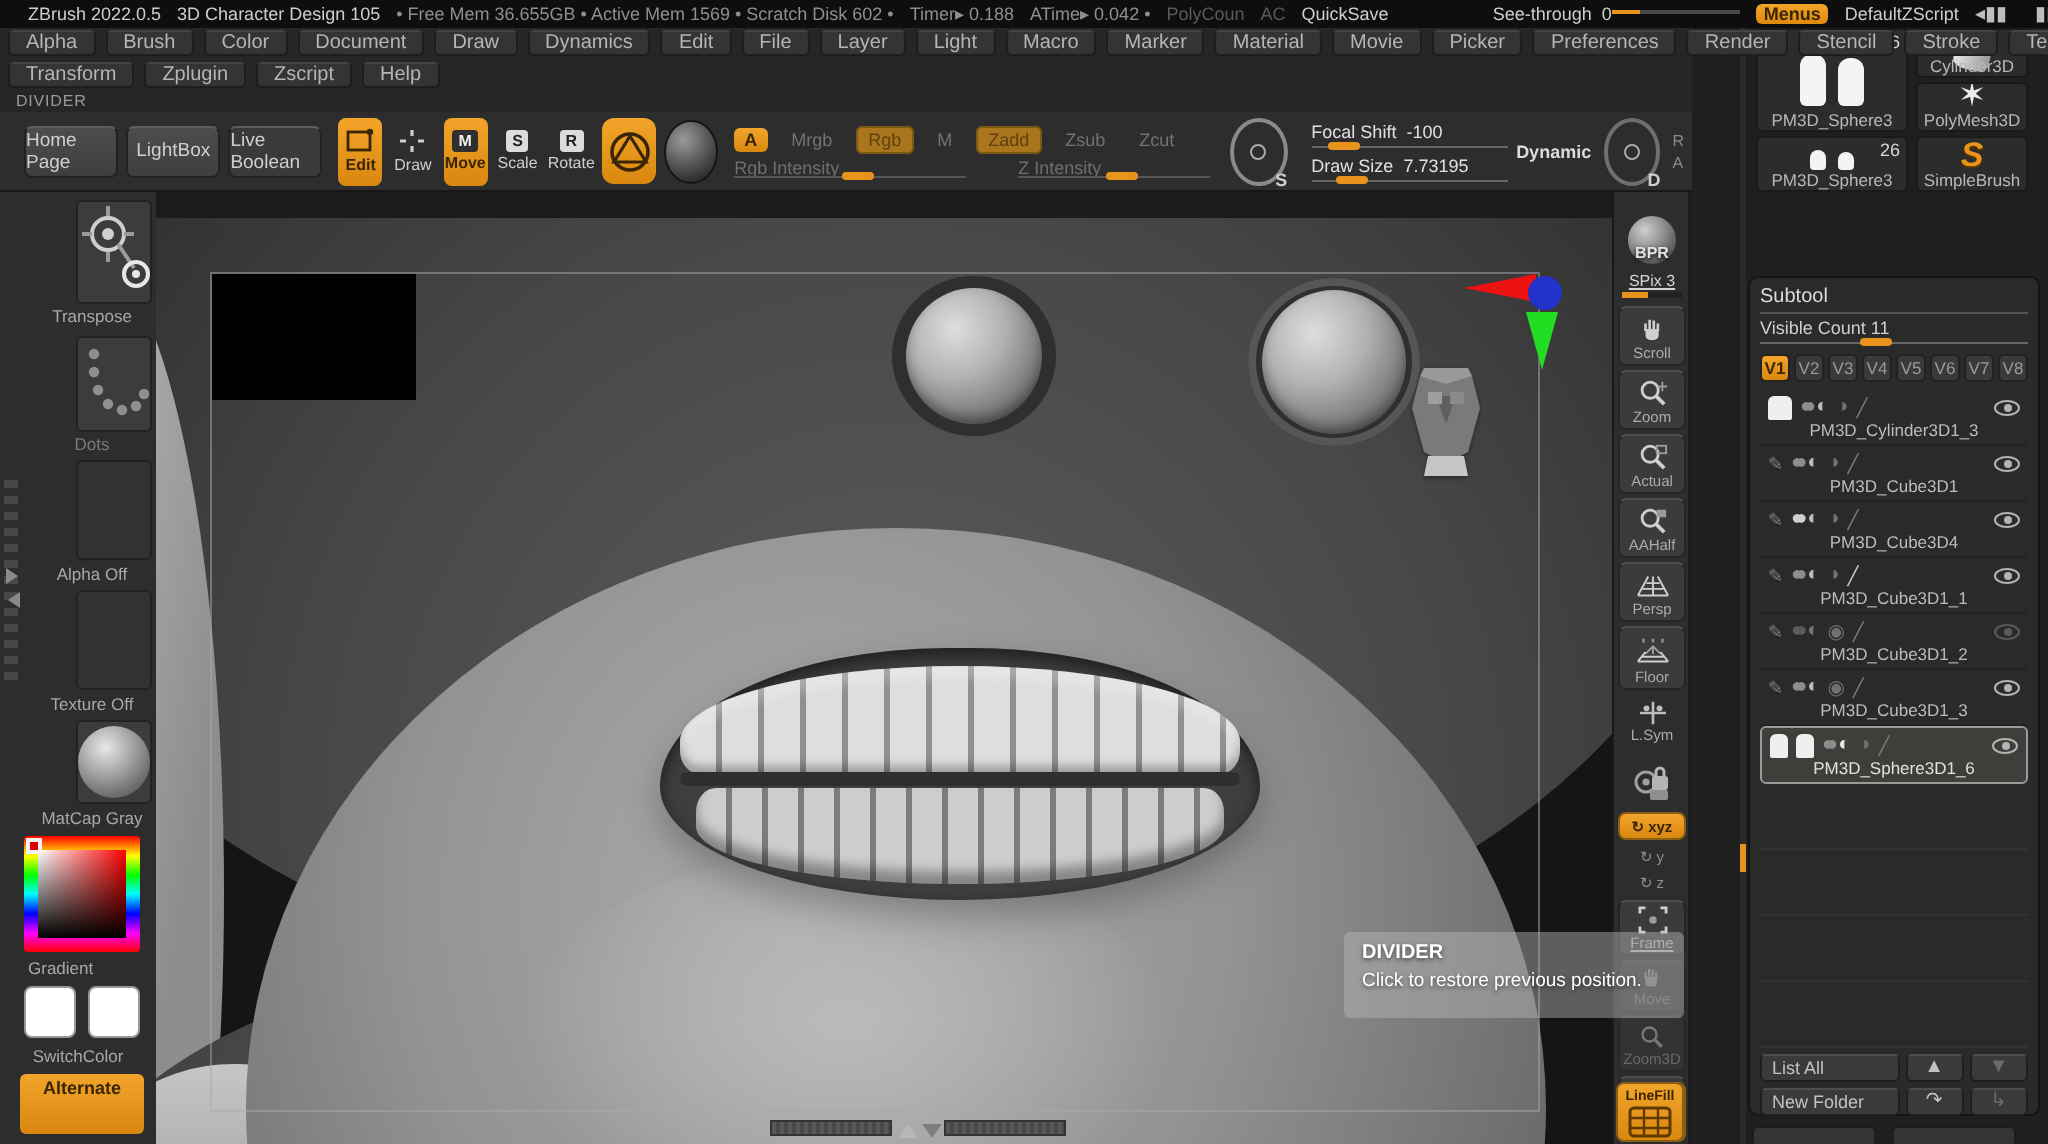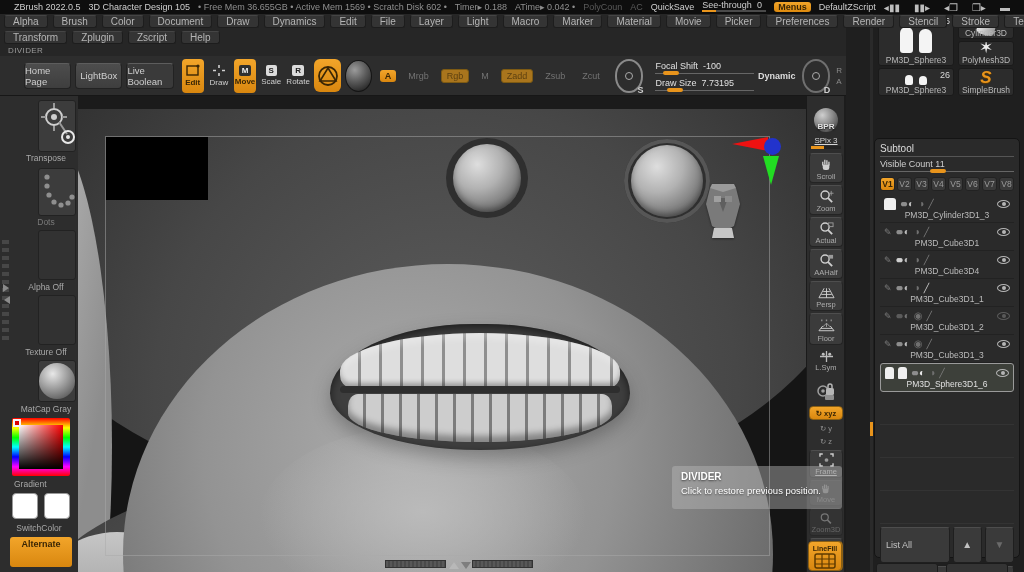--- a/index.html
+++ b/index.html
@@ -12,37 +12,37 @@
   .abs { position:absolute; }
 
   
   .titlebar { position:absolute; left:0; top:0; width:1024px; height:14px;
     background:#0e0e0e; display:flex; align-items:center; gap:8px; padding:0 6px;
     font-size:9px; color:#cfcfcf; white-space:nowrap; z-index:40; }
   .titlebar .dim { color:#8f8f8f; }
   .titlebar .dimmer { color:#5a5a5a; }
   .tb-btn { cursor:default; }
   .menus-btn { background:linear-gradient(#f2a52a,#dd8a0d); color:#3a2605; border-radius:3px; padding:0 4px; font-weight:bold; }
-  .seethrough { display:flex; flex-direction:column; line-height:7px; }
+  .seethrough { display:flex; flex-direction:row; line-height:7px;margin-left:44px; }
   .seethrough .track { width:64px; height:2px; background:#4a4a4a; margin-top:1px; }
   .seethrough .track i { display:block; width:14px; height:2px; background:#e8941c; }
   .winglyphs { display:flex; gap:14px; margin-left:auto; color:#bdbdbd; font-size:10px; }
 
   
   .menurow { position:absolute; left:0; width:846px; background:#262626; display:flex; gap:5px; padding:1px 4px; z-index:30; }
   .menurow1 { top:14px; height:16px; }
   .menurow2 { top:30px; height:15px; }
   .menu-btn { background:#343434; border:1px solid #1d1d1d; border-top-color:#454545;
     border-radius:3px; color:#b5b5b5; padding:0 8px; font-size:10px; line-height:12px; height:13px; }
   .shelfstrip { position:absolute; left:0; top:45px; width:846px; height:11px; background:#262626; }
   .shelfstrip span { position:absolute; left:8px; top:1px; font-size:8px; color:#9a9a9a; letter-spacing:.4px; }
 
   
   .toolbar { position:absolute; left:0; top:56px; width:846px; height:40px; background:#2d2d2d;
-    display:flex; align-items:center; gap:4px; padding:0 4px 0 24px; border-bottom:1px solid #171717; }
+    display:flex; align-items:center; gap:4px; padding:0 4px 0 12px; border-bottom:1px solid #171717; }
   .bigbtn { width:57px; height:26px; background:linear-gradient(#4d4d4d,#3e3e3e); border:1px solid #222;
     border-top-color:#5d5d5d; border-radius:4px; color:#cfcfcf; font-size:9.5px;
     display:flex; align-items:center; justify-content:center; }
   .toolbtn { width:27px; height:34px; border-radius:4px; display:flex; flex-direction:column;
     align-items:center; justify-content:center; gap:1px; color:#cfcfcf; font-size:8px; }
   .toolbtn.orange { background:linear-gradient(#f2a52a,#d9870f); color:#3a2605; font-weight:bold; }
   .letterbox { display:inline-block; background:#dcdcdc; color:#222; font-size:8px; font-weight:bold;
     padding:0 3px; border-radius:2px; line-height:11px; }
   .letterbox.darkbox { background:#2f2f2f; color:#f0f0f0; }
   .roundbtn { width:33px; height:33px; border-radius:6px; display:flex; align-items:center; justify-content:center; }
@@ -183,21 +183,21 @@
   .strow .icons .half { font-size:10px; color:#707070; }
   .eye { width:13px; height:8px; border:1px solid #b5b5b5; border-radius:50%; position:relative; margin-left:auto; margin-right:4px; }
   .eye::after { content:""; position:absolute; left:3.5px; right:3.5px; top:1px; bottom:1px; background:#b5b5b5; border-radius:50%; }
   .eye.dim { opacity:.35; }
   .strow .lbl { text-align:center; font-size:8.5px; color:#bcbcbc; line-height:11px; }
   .strow.selected { background:#3d403a; border:1px solid #9a9a9a; border-radius:3px; }
   .minithumb { width:9px; height:12px; background:#efefef; border-radius:3px 3px 1px 1px; }
   .st-empty { border-bottom:1px solid #333; height:33px; }
   .st-btnrow { display:flex; gap:3px; margin-top:3px; }
   .st-btn { background:#3a3a3a; border:1px solid #1f1f1f; border-top-color:#4d4d4d; border-radius:3px;
-    font-size:9px; color:#c2c2c2; line-height:12px; padding:11px 5px; }
+    font-size:9px; color:#c2c2c2; line-height:12px; padding:0 5px; }
   .st-btn.wide { width:72px; }
   .st-btn.sq { width:30px; text-align:center; font-size:10px; }
   .st-btn.dim { color:#6a6a6a; }
   .stub { position:absolute; height:10px; width:62px; background:#343434; border:1px solid #1c1c1c; border-radius:3px 3px 0 0; }
 
   
   .tooltip { position:absolute; left:672px; top:466px; width:170px; height:43px; z-index:50;
     background:rgba(185,185,185,.45); border-radius:3px; padding:5px 9px; color:#fff;
     text-shadow:0 1px 2px rgba(0,0,0,.55); }
   .tooltip .tt { font-size:10px; font-weight:bold; }
@@ -313,20 +313,30 @@
     <div class="chan">
       <div class="row1">
         <span class="chip hot">A</span>
         <span class="chip off">Mrgb</span>
         <span class="chip warm">Rgb</span>
         <span class="chip off">M</span>
         <span class="chip warm">Zadd</span>
         <span class="chip off">Zsub</span>
         <span class="chip off">Zcut</span>
       </div>
+      <div style="display:flex; gap:26px;">
+        <span class="slider" style="width:116px;">
+          <span>Rgb Intensity</span>
+          <span class="trk"></span><span class="hdl" style="left:54px;"></span>
+        </span>
+        <span class="slider" style="width:96px;">
+          <span>Z Intensity</span>
+          <span class="trk"></span><span class="hdl" style="left:44px;"></span>
+        </span>
+      </div>
     </div>
     <span class="strokecircle">
         <b></b>
         <i>S</i>
       </span>
     <div class="fsliders">
       <span class="fslider">
         <span>Focal Shift</span>&nbsp;
         <span>-100</span>
         <span class="hdl" style="left:8px;"></span>

